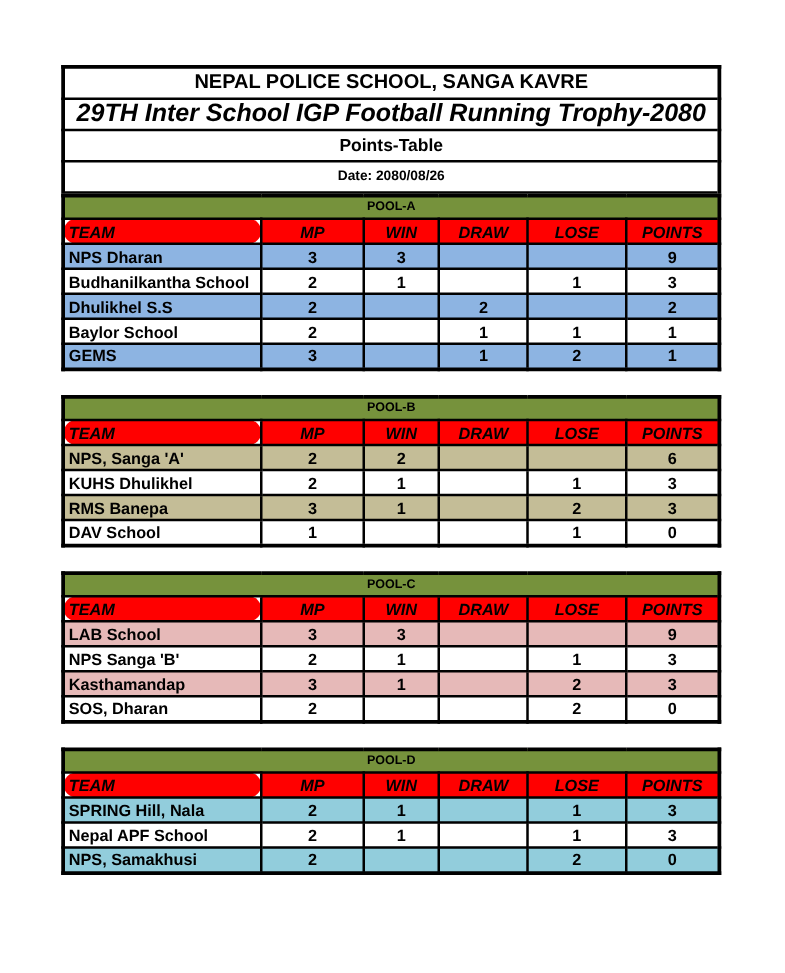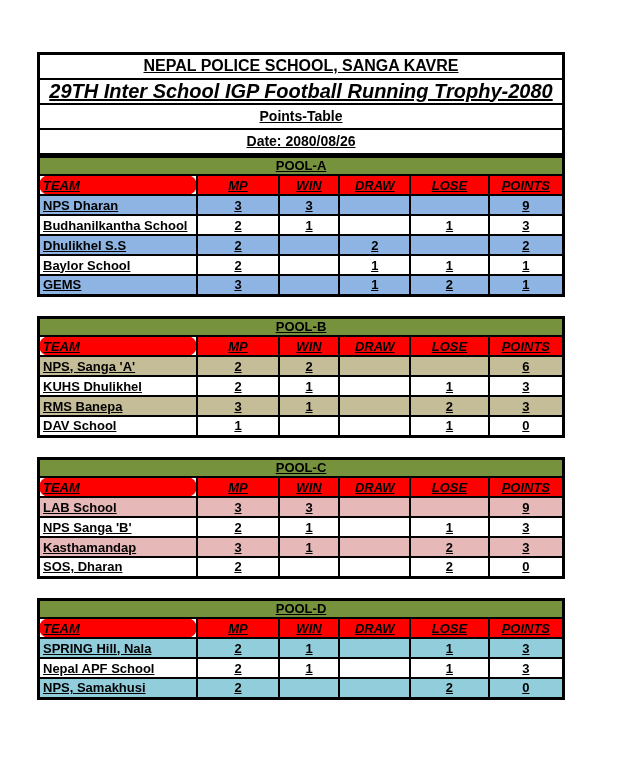--- a/index.html
+++ b/index.html
@@ -3,51 +3,51 @@
 <meta charset="utf-8">
 <style>
   * { box-sizing: border-box; margin: 0; padding: 0; }
   html, body { background: #ffffff; }
   body {
     width: 628px; height: 778px;
     font-family: "Liberation Sans", sans-serif;
     color: #000;
     overflow: hidden;
   }
-  .page { width: 528px; margin-left: 37px; padding-top: 52px; text-decoration: underline; }
+  .page { width: 528px; margin-left: 49px; padding-top: 52px; }
 
   table { border-collapse: collapse; width: 100%; table-layout: fixed; }
 
   
   .title-table { border: 3px solid var(--border-c); border-bottom: none; }
   .title-table td {
     border: 2px solid var(--border-c);
     height: 25px; text-align: center; vertical-align: middle;
     font-weight: bold;
   }
   .t-school { font-size: 16px; }
   .t-event  { font-size: 20px; font-style: italic; }
   .t-sub    { font-size: 14px; }
-  .t-date   { font-size: 14px; }
+  .t-date   { font-size: 11px; }
 
   
   #pools table { margin-top: 19px; border: 3px solid var(--border-c); }
   #pools table:first-child { margin-top: 0; }
 
   .c-team   { width: 30.25%; }
   .c-mp     { width: 15.5%;  }
   .c-win    { width: 11.55%; }
   .c-draw   { width: 13.5%;  }
   .c-lose   { width: 14.95%; }
   .c-points { width: 14.25%; }
 
   .pool-name {
     background: var(--pool-header-bg);
     border: 2px solid var(--border-c);
-    height: 19px; font-size: 13px; font-weight: bold; 
+    height: 19px; font-size: 10px; font-weight: bold; 
     vertical-align: middle;
   }
   .col-h {
     background: var(--col-header-bg);
     border: 2px solid var(--border-c);
     height: 20px; font-size: 13px; font-weight: bold; font-style: italic;
     text-align: center; vertical-align: middle;
   }
   .col-h.team-h { text-align: left; padding-left: 3px; border-radius: 10px; }
 

